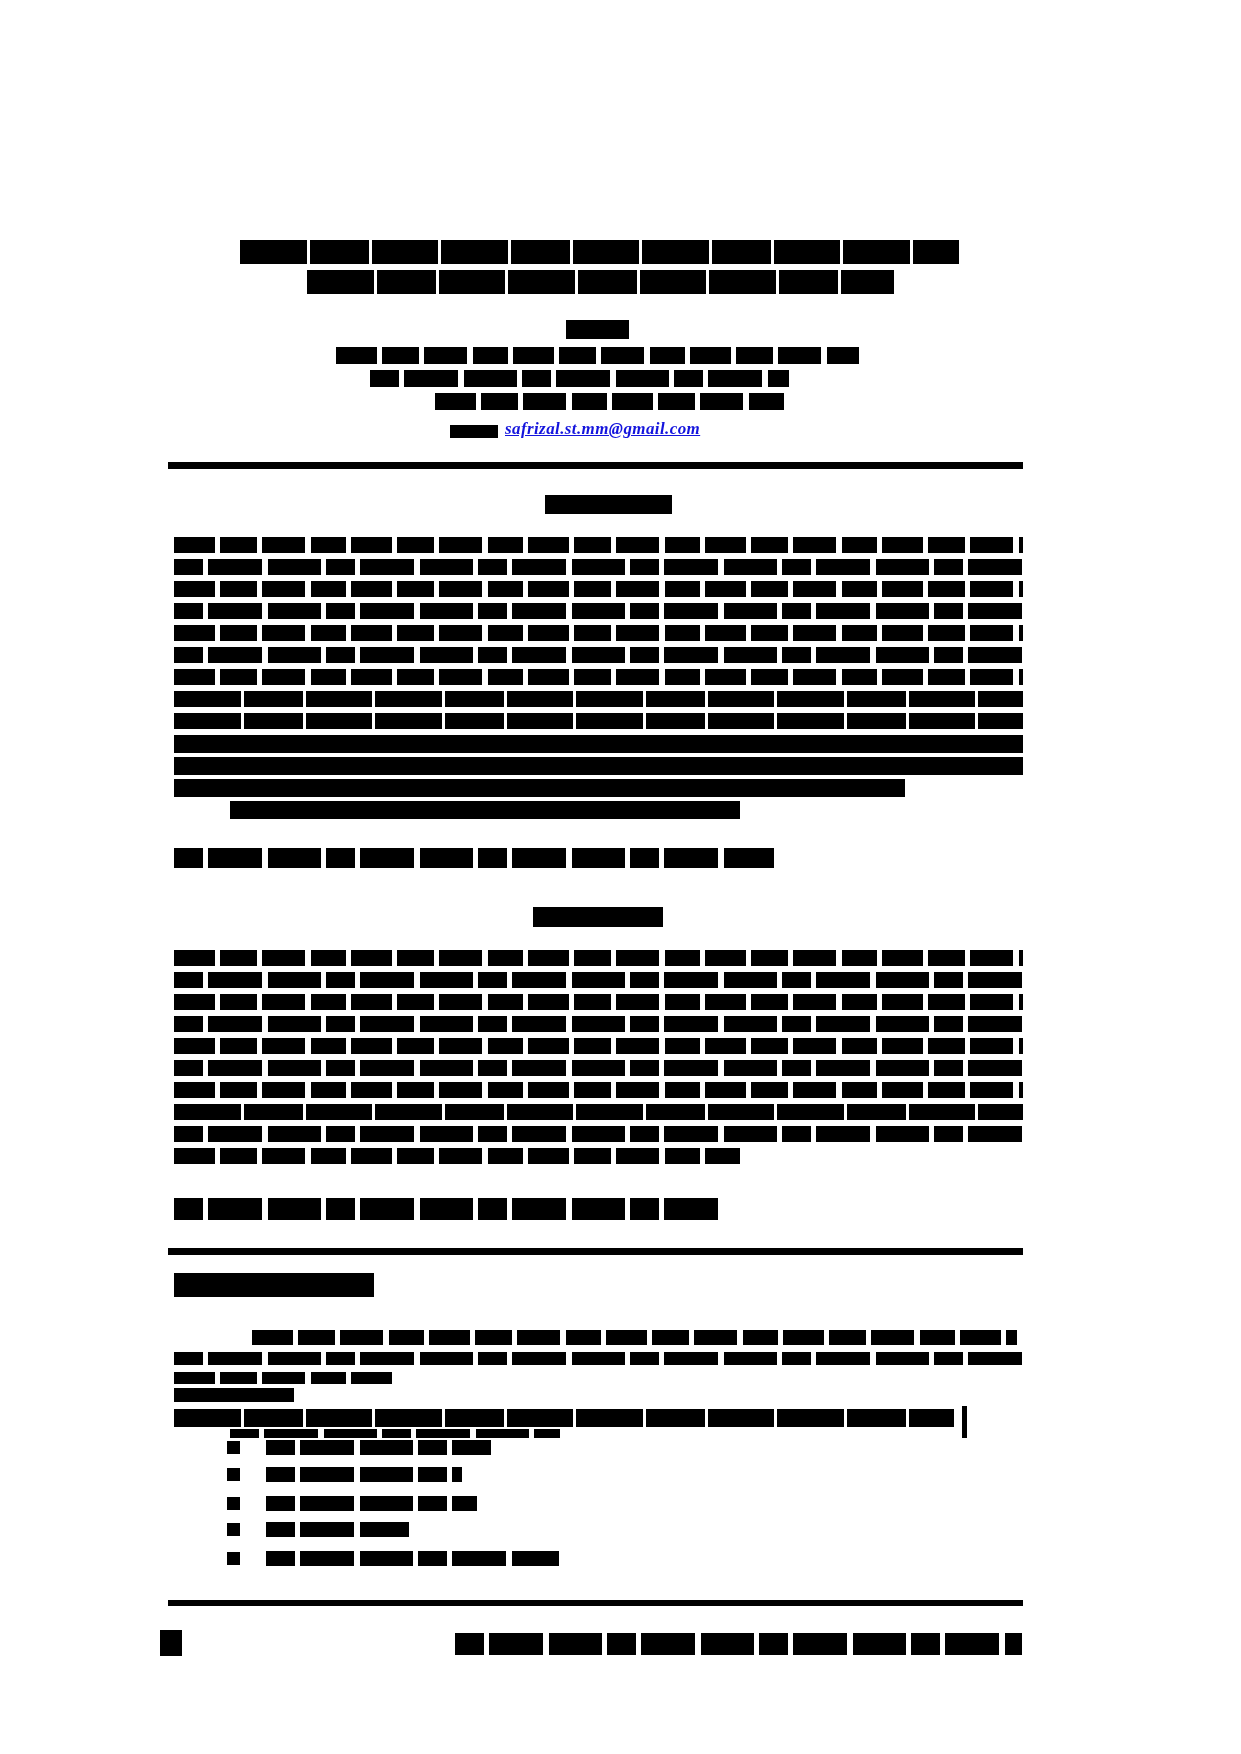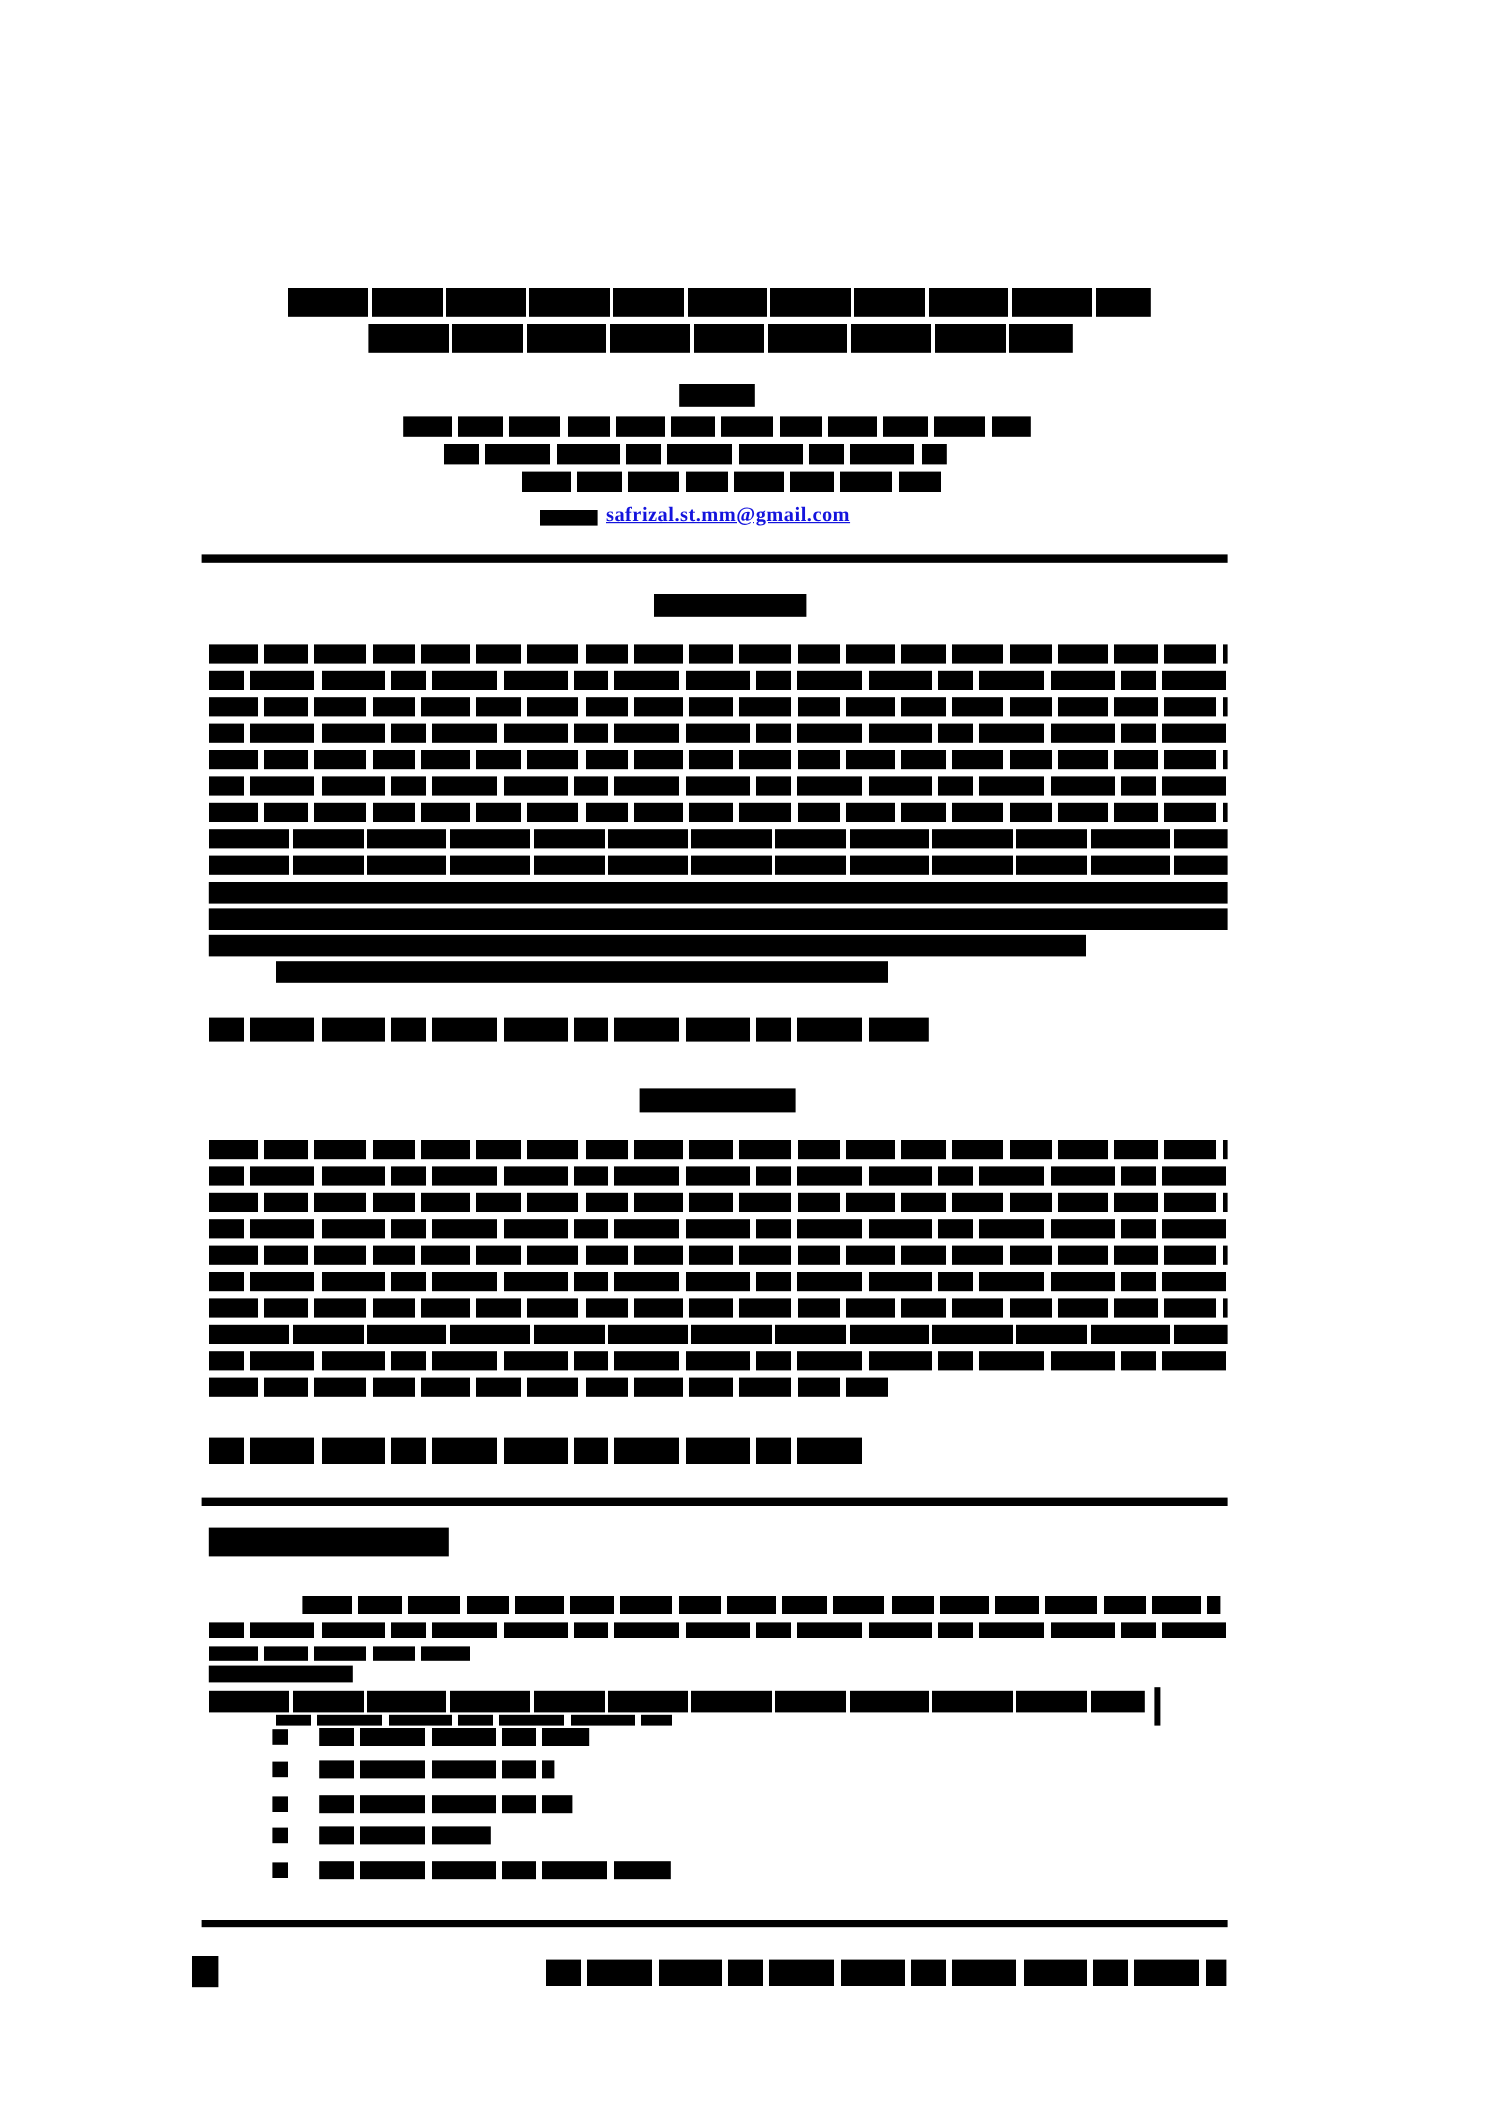--- a/index.html
+++ b/index.html
@@ -13,21 +13,21 @@
   }
   .bar{position:absolute;background:#000;}
   
   .wa{background:transparent;background-image:repeating-linear-gradient(90deg,#000 0 41px,transparent 41px 46px,#000 46px 83px,transparent 83px 88px,#000 88px 131px,transparent 131px 137px,#000 137px 172px,transparent 172px 177px);}
   .wb{background:transparent;background-image:repeating-linear-gradient(90deg,#000 0 29px,transparent 29px 34px,#000 34px 88px,transparent 88px 94px,#000 94px 147px,transparent 147px 152px);}
   .wd{background:transparent;background-image:repeating-linear-gradient(90deg,#000 0 67px,transparent 67px 70px,#000 70px 129px,transparent 129px 132px,#000 132px 198px,transparent 198px 201px);}
   .s{background:#000;}
   .email{
     position:absolute;left:505px;top:419px;width:240px;height:22px;
     font-weight:bold;font-size:17px;letter-spacing:.4px;
-    text-decoration:underline;white-space:nowrap;
+    text-decoration:underline;white-space:nowrap;font-style:italic;
   }
   .bullet-item{position:absolute;}
   .bullet-square{position:absolute;width:13px;height:13px;background:#000;}
   .bullet-bar{position:absolute;height:15px;}
 </style>
 </head>
 <body>
 
 <div class="page">
   <div>

